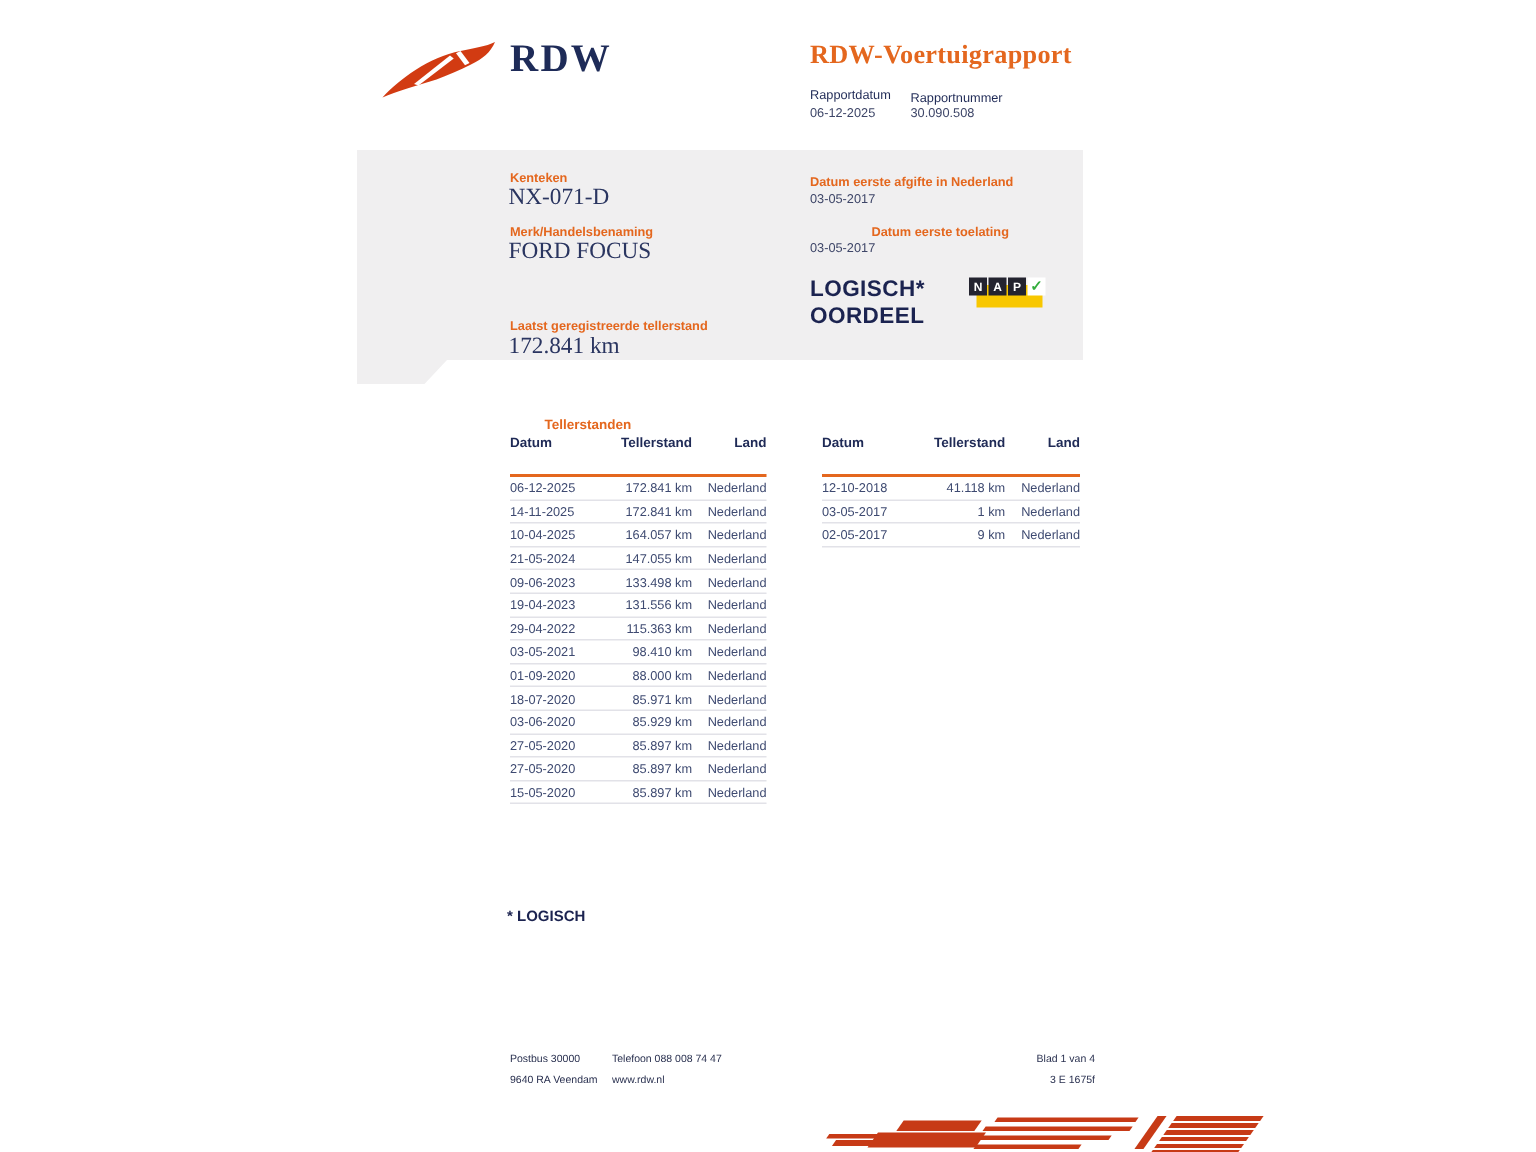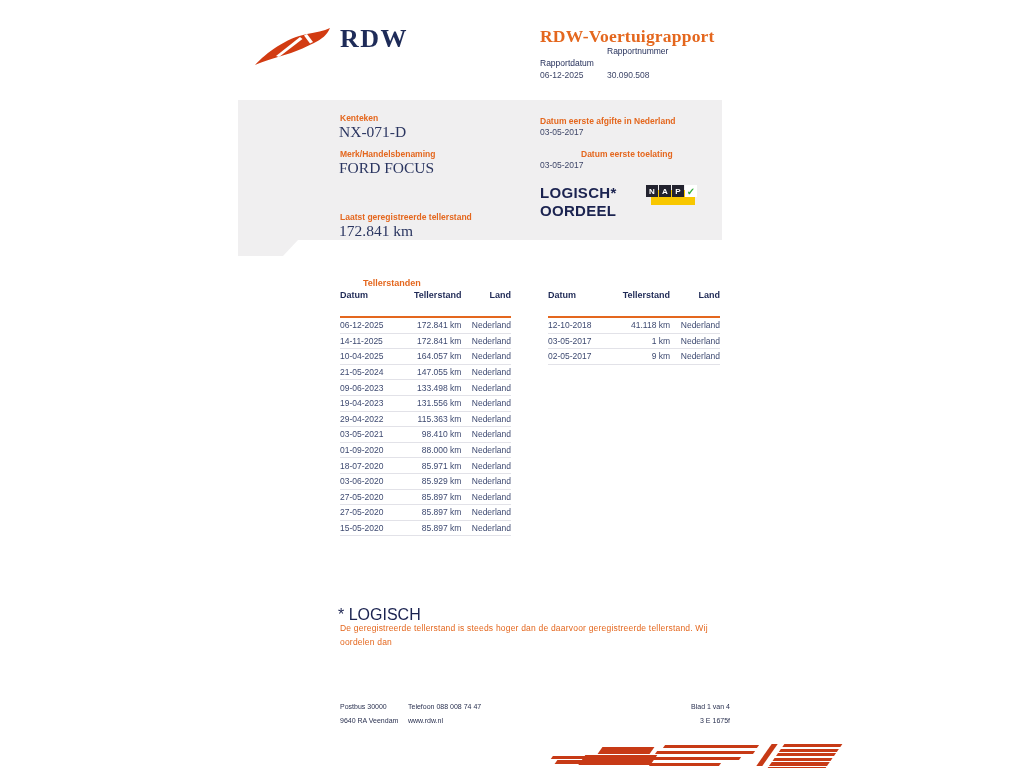--- a/index.html
+++ b/index.html
@@ -34,21 +34,21 @@
   
   .otable{position:absolute;font-size:8.5px;color:#3e4a71;}
   .otable .hdr{display:flex;font-weight:bold;font-size:9px;color:#1f2a56;
     border-bottom:2px solid #e4671e;padding-bottom:16px;}
   .otable .row{display:flex;height:14.6px;align-items:center;border-bottom:1px solid #e2e2e8;}
   .c1{width:34%;text-align:left;}
   .c2{width:37%;text-align:right;}
   .c3{flex:1;text-align:right;}
 
   
-  .fn-title{font-size:16px;font-weight:normal;color:#1b2350;}
+  .fn-title{font-size:10px;font-weight:bold;color:#1b2350;}
   .fn-body{font-size:8.5px;color:#e4671e;line-height:14px;letter-spacing:.2px;}
 
   
   .foot{font-size:7px;color:#2a3150;line-height:14px;}
 
   
   .stripes{left:538px;top:740px;width:310px;height:28px;overflow:hidden;}
   .stripe{position:absolute;background:#c73a16;transform:skewX(-35deg);}
   .rblock{position:absolute;transform:skewX(-35deg);
     background:repeating-linear-gradient(to bottom,#c73a16 0 3.2px,#ffffff 3.2px 4.6px);}
@@ -61,21 +61,21 @@
     <path d="M3 39 C14 27 34 12 55 8 C64 6 72 5 78 2 C75 9 70 13 62 17 C54 21 47 24 39 27 C26 31 12 35 3 39 Z" fill="#d23b12"></path>
     <path d="M24 30 L48 11 L50.5 13 L27 31 Z" fill="#ffffff"></path>
     <path d="M55 8 L61 16 L58 17.5 L52 9.5 Z" fill="#ffffff"></path>
   </svg>
 </div>
 <div class="abs logo-text" style="left:340px;top:24px;">RDW</div>
 
 <div class="abs doc-title" style="left:540px;top:26px;">RDW-Voertuigrapport</div>
 <div class="abs meta-label" style="left:540px;top:58px;">Rapportdatum</div>
 <div class="abs meta-value" style="left:540px;top:70px;">06-12-2025</div>
-<div class="abs meta-label" style="left:607px;top:46px;">Rapportnummer</div>
+<div class="abs meta-label" style="left:607px;top:60px;">Rapportnummer</div>
 <div class="abs meta-value" style="left:607px;top:70px;">30.090.508</div>
 
 <div class="abs panel">
   <div class="abs label-orange" style="left:102px;top:13px;">Kenteken</div>
   <div class="abs value-serif" style="left:101px;top:23px;">NX-071-D</div>
   <div class="abs label-orange" style="left:102px;top:49px;">Merk/Handelsbenaming</div>
   <div class="abs value-serif" style="left:101px;top:59px;">FORD FOCUS</div>
   <div class="abs label-orange" style="left:102px;top:112px;">Laatst geregistreerde tellerstand</div>
   <div class="abs value-serif" style="left:101px;top:122px;">172.841 km</div>
 
@@ -196,21 +196,20 @@
     </div>
   <div class="row">
       <span class="c1">02-05-2017</span>
       <span class="c2">9 km</span>
       <span class="c3">Nederland</span>
     </div>
 </div>
 
 <div class="abs fn-title" style="left:338px;top:606px;">* LOGISCH</div>
 <div class="abs fn-body" style="left:340px;top:621px;width:400px;">
-  <div>De geregistreerde tellerstand is steeds hoger dan de daarvoor geregistreerde tellerstand. Wij oordelen dan</div>
 </div>
 
 <div class="abs foot" style="left:340px;top:700px;">
   <div>Postbus 30000</div>
   <div>9640 RA Veendam</div>
 </div>
 <div class="abs foot" style="left:408px;top:700px;">
   <div>Telefoon 088 008 74 47</div>
   <div>www.rdw.nl</div>
 </div>

